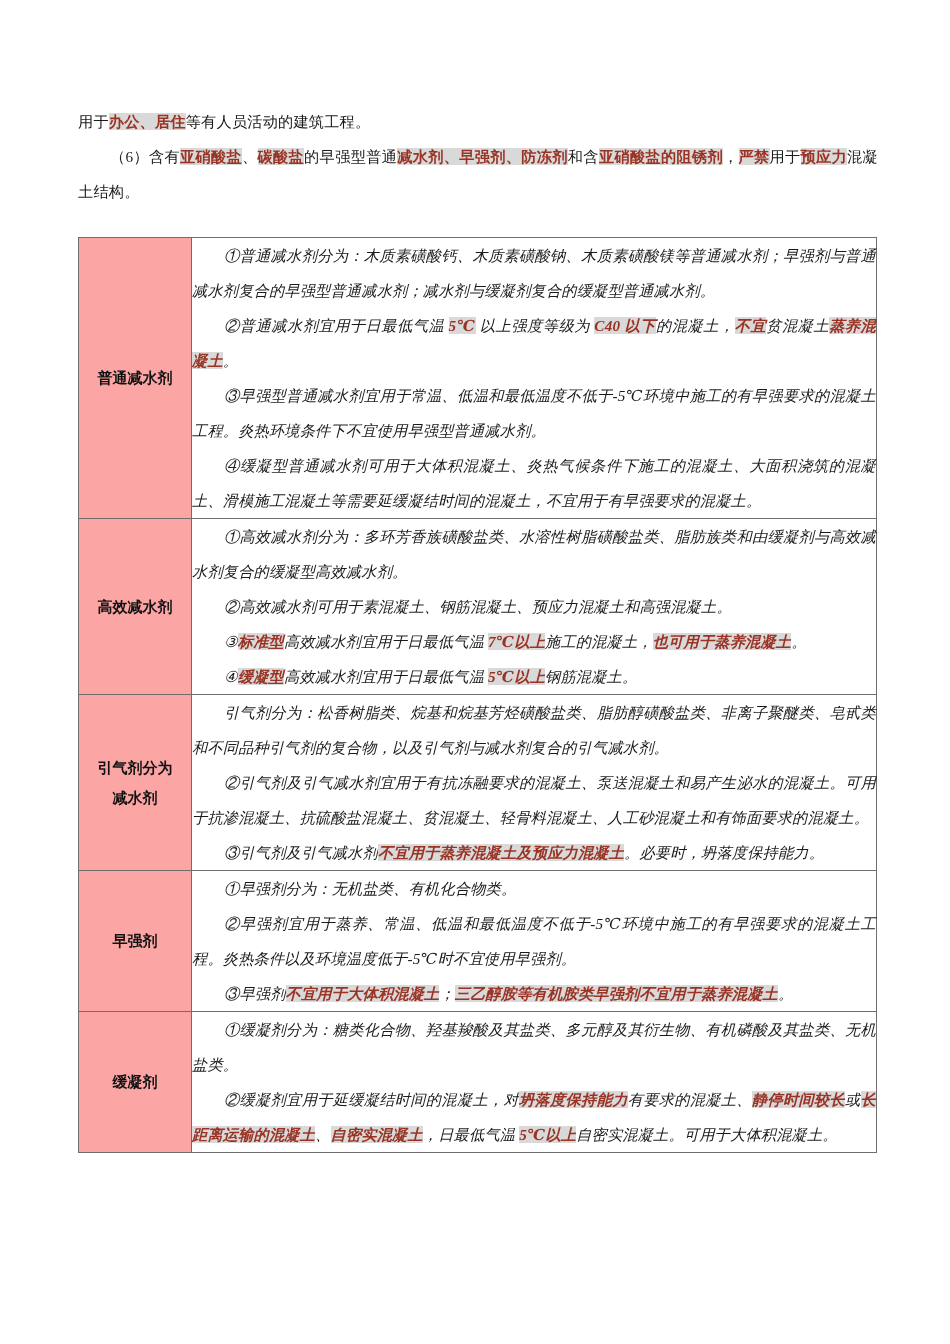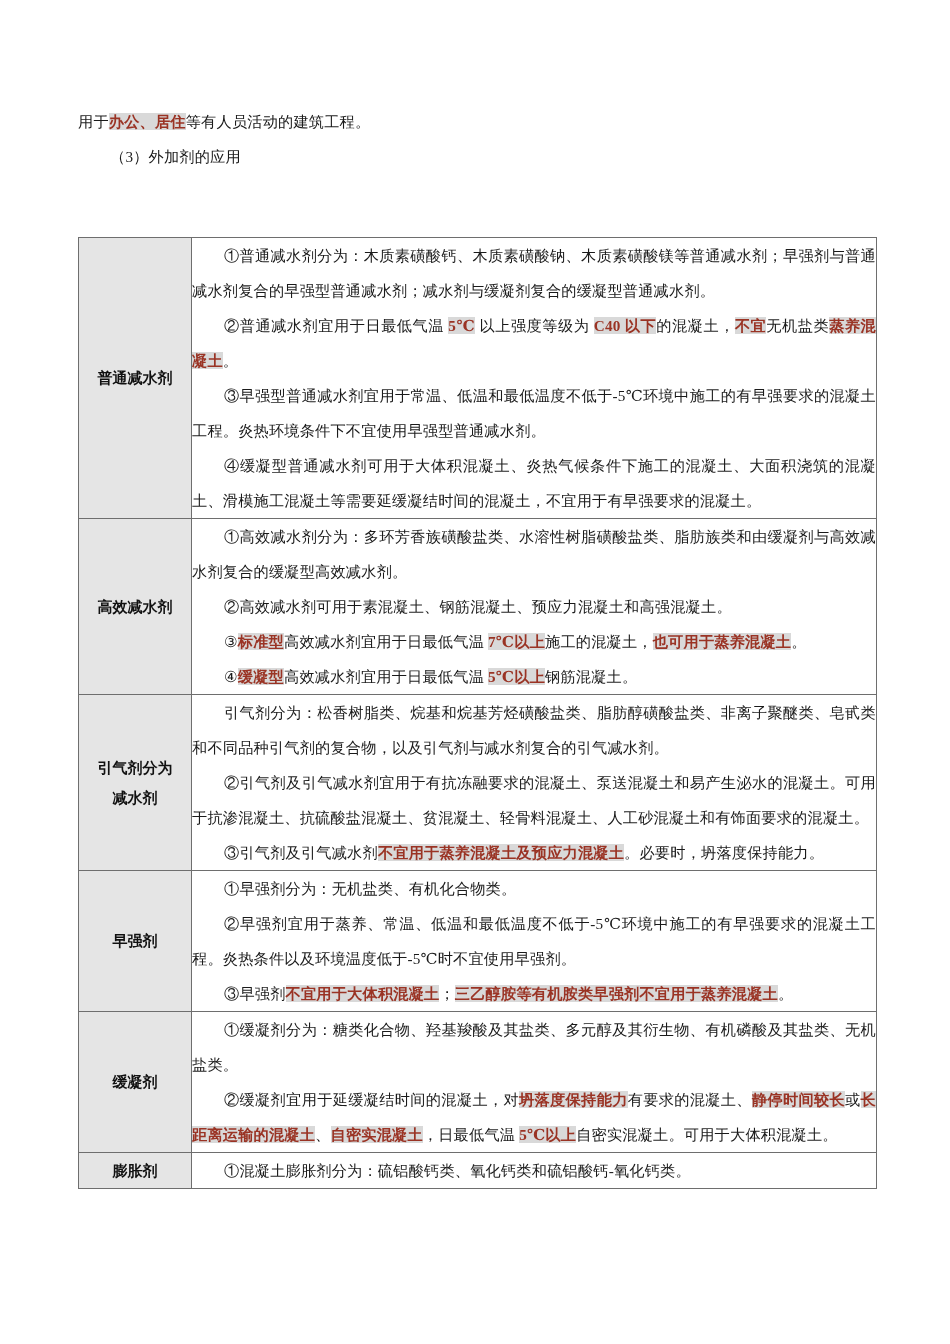--- a/index.html
+++ b/index.html
@@ -54,59 +54,60 @@
     border-collapse: collapse;
     table-layout: fixed;
   }
   table.addmix td {
     border: 1px solid #6e6e6e;
     vertical-align: middle;
     padding: 0;
   }
   td.namecell {
     width: 112px;
-    background: #e5e5e5;
+    background: #fca5a5;
     text-align: center;
     font-size: 15px;
     font-family: "Liberation Sans", "DejaVu Sans", sans-serif;
     font-weight: bold;
     line-height: 30px;
     color: #111;
   }
   td.contentcell {
     background: #ffffff;
     padding: 5px 9px 6px 9px;
   }
   td.contentcell p {
     margin: 0;
     font-size: 15.2px;
     line-height: 35px;
     text-indent: 32px;
     text-align: justify;
     text-justify: inter-ideograph;
     letter-spacing: 0.2px;
+    font-style: italic;
   }
 </style>
 </head>
 <body>
 
 <div class="page">
 
   <div class="body-wrap">
     <p class="para"><span>用于</span><span class="hl">办公、居住</span><span>等有人员活动的建筑工程。</span></p>
-    <p class="para indent"><span>（3）外加剂的应用</span></p>
+    <p class="para indent"><span>（6）含有</span><span class="hl">亚硝酸盐</span><span>、</span><span class="hl">碳酸盐</span><span>的早强型普通</span><span class="hl">减水剂、早强剂、防冻剂</span><span>和含</span><span class="hl">亚硝酸盐的阻锈剂</span><span>，</span><span class="hl">严禁</span><span>用于</span><span class="hl">预应力</span><span>混凝土结构。</span></p>
   </div>
 
   <table class="addmix">
     <tbody>
       <tr>
         <td class="namecell">普通减水剂</td>
         <td class="contentcell">
             <p><span>①普通减水剂分为：木质素磺酸钙、木质素磺酸钠、木质素磺酸镁等普通减水剂；早强剂与普通减水剂复合的早强型普通减水剂；减水剂与缓凝剂复合的缓凝型普通减水剂。</span></p>
-            <p><span>②普通减水剂宜用于日最低气温 </span><span class="hl">5℃</span><span> 以上强度等级为 </span><span class="hl">C40 以下</span><span>的混凝土，</span><span class="hl">不宜</span><span>无机盐类</span><span class="hl">蒸养混凝土</span><span>。</span></p>
+            <p><span>②普通减水剂宜用于日最低气温 </span><span class="hl">5℃</span><span> 以上强度等级为 </span><span class="hl">C40 以下</span><span>的混凝土，</span><span class="hl">不宜</span><span>贫混凝土</span><span class="hl">蒸养混凝土</span><span>。</span></p>
             <p><span>③早强型普通减水剂宜用于常温、低温和最低温度不低于-5℃环境中施工的有早强要求的混凝土工程。炎热环境条件下不宜使用早强型普通减水剂。</span></p>
             <p><span>④缓凝型普通减水剂可用于大体积混凝土、炎热气候条件下施工的混凝土、大面积浇筑的混凝土、滑模施工混凝土等需要延缓凝结时间的混凝土，不宜用于有早强要求的混凝土。</span></p>
           </td>
       </tr>
       <tr>
         <td class="namecell">高效减水剂</td>
         <td class="contentcell">
             <p><span>①高效减水剂分为：多环芳香族磺酸盐类、水溶性树脂磺酸盐类、脂肪族类和由缓凝剂与高效减水剂复合的缓凝型高效减水剂。</span></p>
             <p><span>②高效减水剂可用于素混凝土、钢筋混凝土、预应力混凝土和高强混凝土。</span></p>
             <p><span>③</span><span class="hl">标准型</span><span>高效减水剂宜用于日最低气温 </span><span class="hl">7℃以上</span><span>施工的混凝土，</span><span class="hl">也可用于蒸养混凝土</span><span>。</span></p>
@@ -132,22 +133,16 @@
             <p><span>③早强剂</span><span class="hl">不宜用于大体积混凝土</span><span>；</span><span class="hl">三乙醇胺等有机胺类早强剂不宜用于蒸养混凝土</span><span>。</span></p>
           </td>
       </tr>
       <tr>
         <td class="namecell">缓凝剂</td>
         <td class="contentcell">
             <p><span>①缓凝剂分为：糖类化合物、羟基羧酸及其盐类、多元醇及其衍生物、有机磷酸及其盐类、无机盐类。</span></p>
             <p><span>②缓凝剂宜用于延缓凝结时间的混凝土，对</span><span class="hl">坍落度保持能力</span><span>有要求的混凝土、</span><span class="hl">静停时间较长</span><span>或</span><span class="hl">长距离运输的混凝土</span><span>、</span><span class="hl">自密实混凝土</span><span>，日最低气温 </span><span class="hl">5℃以上</span><span>自密实混凝土。可用于大体积混凝土。</span></p>
           </td>
       </tr>
-      <tr>
-        <td class="namecell">膨胀剂</td>
-        <td class="contentcell">
-            <p><span>①混凝土膨胀剂分为：硫铝酸钙类、氧化钙类和硫铝酸钙-氧化钙类。</span></p>
-          </td>
-      </tr>
     </tbody>
   </table>
 
 </div>
 
 </body></html>

